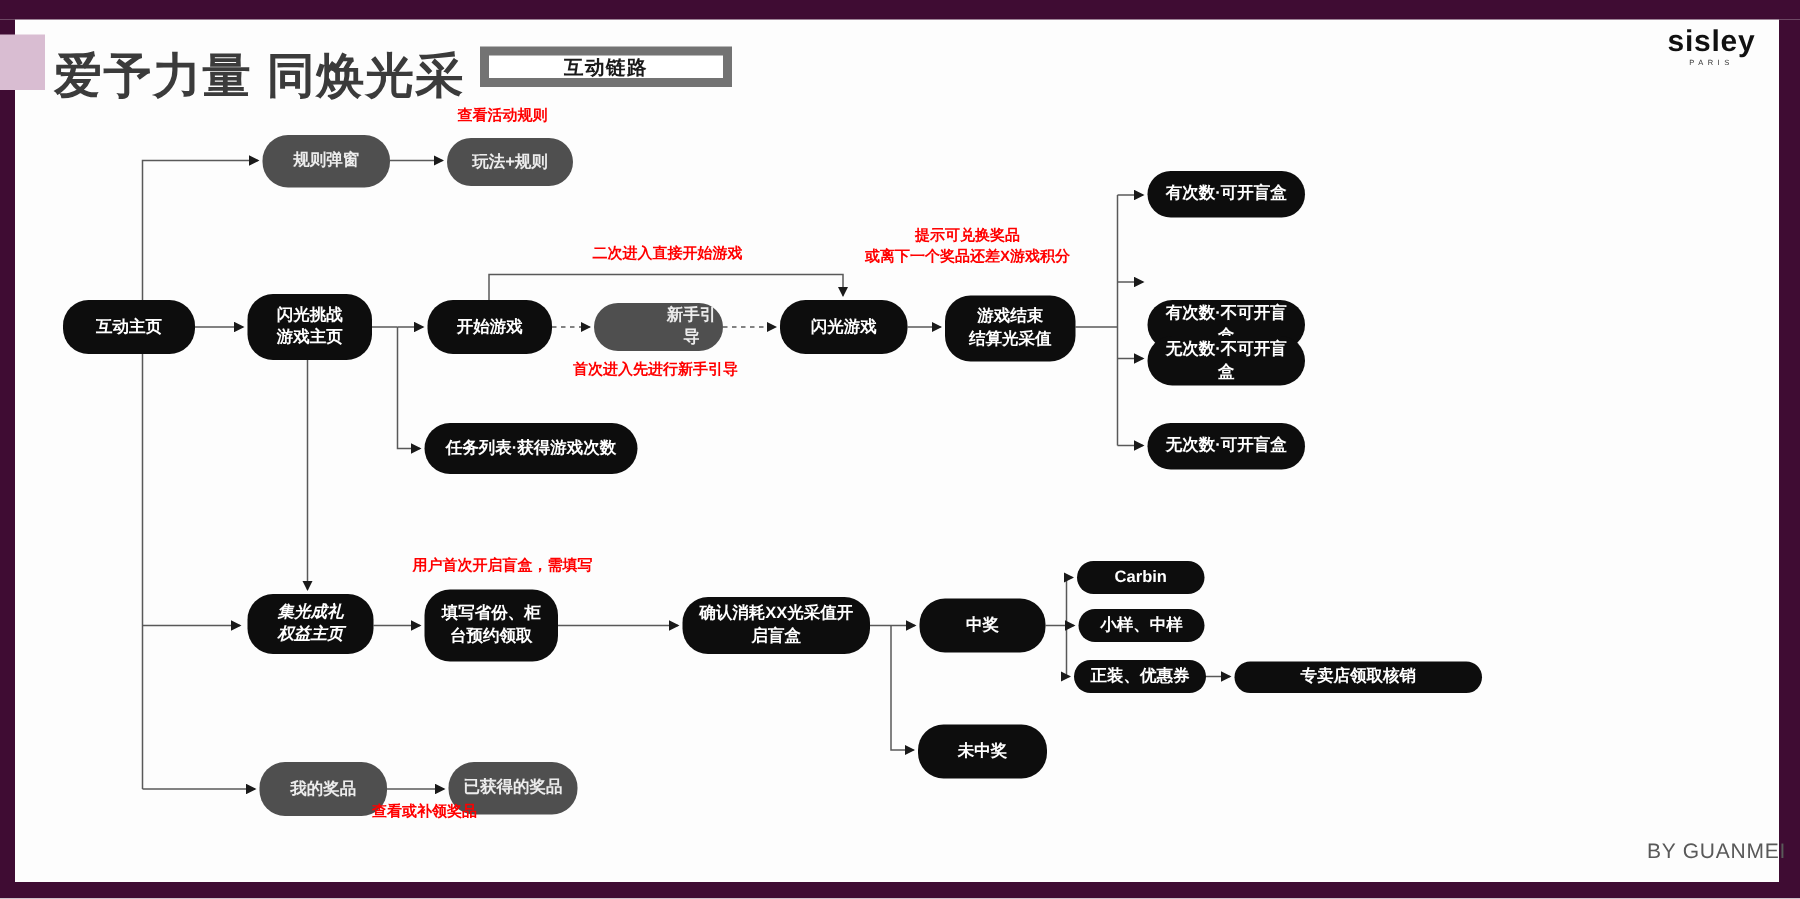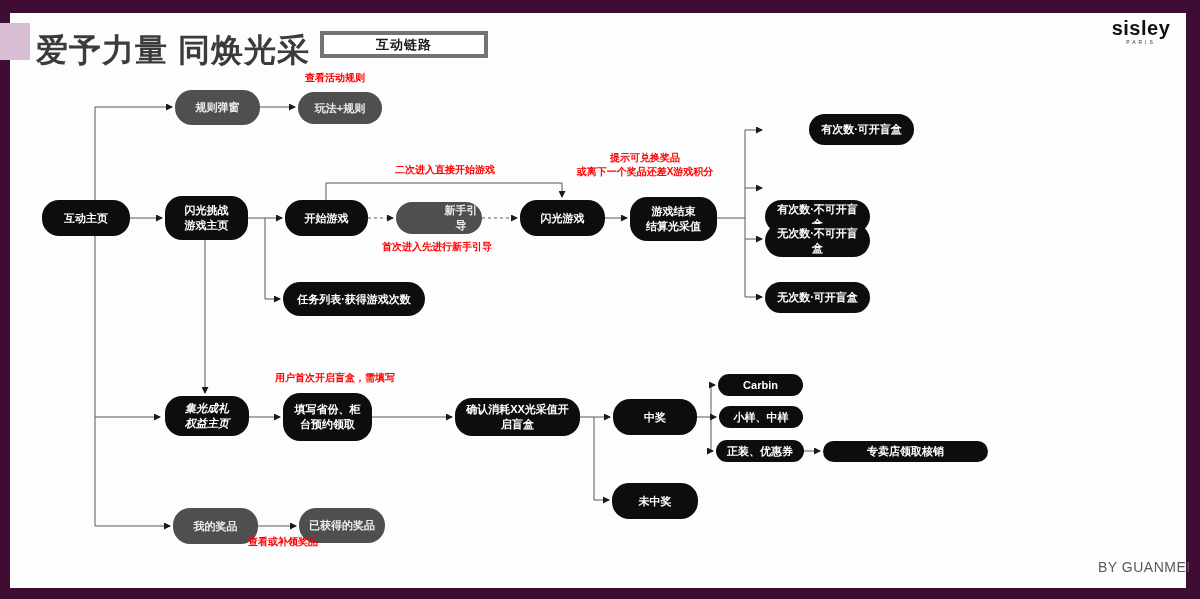--- a/index.html
+++ b/index.html
@@ -9,21 +9,21 @@
   
   .bar { position:absolute; background:var(--frame,#3F0C33); }
   .bar-top    { left:0; top:0; width:1200px; height:13px; }
   .bar-bottom { left:0; top:588px; width:1200px; height:11px; }
   .bar-left   { left:0; top:13px; width:10px; height:575px; }
   .bar-right  { left:1186px; top:13px; width:14px; height:575px; }
   .pink-square{ position:absolute; left:0; top:23px; width:30px; height:37px; background:var(--pink,#D9BDD2); }
 
   
   .title { position:absolute; left:36px; top:29px; font-size:32px; font-weight:600; color:#3b3b3b; letter-spacing:1px; white-space:nowrap; }
-  .tag-box { position:absolute; left:320px; top:31px; width:168px; height:27px; border:4px solid #737373; background:#fff;
+  .tag-box { position:absolute; left:320px; top:31px; width:168px; height:27px; border:6px solid #737373; background:#fff;
              display:flex; align-items:center; justify-content:center; font-size:13px; font-weight:700; color:#1a1a1a; letter-spacing:1px; }
   .brand { position:absolute; left:1103px; top:18px; width:76px; text-align:center; color:#111; }
   .brand-name { font-size:20px; font-weight:700; letter-spacing:.5px; line-height:1; }
   .brand-sub  { font-size:5px; letter-spacing:3px; margin-top:1px; color:#333; }
   .byline { position:absolute; left:1098px; top:559px; font-size:14px; color:#595959; letter-spacing:.5px; }
 
   
   .node { position:absolute; display:flex; align-items:center; justify-content:center; text-align:center;
           font-size:11px; font-weight:700; line-height:1.35; white-space:pre-line;border-radius:17px; }
   .n-black { background:var(--nodeblack,#0D0D0D); color:#fff; }
@@ -97,21 +97,21 @@
   <div class="node n-black" style="left:42px;top:200px;width:88px;height:36px;">互动主页</div>
   <div class="node n-gray" style="left:175px;top:90px;width:85px;height:35px;">规则弹窗</div>
   <div class="node n-gray" style="left:298px;top:92px;width:84px;height:32px;">玩法+规则</div>
   <div class="node n-black" style="left:165px;top:196px;width:83px;height:44px;">闪光挑战
 游戏主页</div>
   <div class="node n-black" style="left:285px;top:200px;width:83px;height:36px;">开始游戏</div>
   <div class="node n-gray" style="left:396px;top:202px;width:86px;height:32px;padding-left:44px;">新手引导</div>
   <div class="node n-black" style="left:520px;top:200px;width:85px;height:36px;">闪光游戏</div>
   <div class="node n-black" style="left:630px;top:197px;width:87px;height:44px;">游戏结束
 结算光采值</div>
-  <div class="node n-black" style="left:765px;top:114px;width:105px;height:31px;margin-left:44px;">有次数·可开盲盒</div>
+  <div class="node n-black" style="left:765px;top:114px;width:105px;height:31px;">有次数·可开盲盒</div>
   <div class="node n-black" style="left:765px;top:172px;width:105px;height:33px;margin-top:28px;">有次数·不可开盲
 盒</div>
   <div class="node n-black" style="left:765px;top:224px;width:105px;height:33px;">无次数·不可开盲
 盒</div>
   <div class="node n-black" style="left:765px;top:282px;width:105px;height:31px;">无次数·可开盲盒</div>
   <div class="node n-black" style="left:283px;top:282px;width:142px;height:34px;">任务列表·获得游戏次数</div>
   <div class="node n-black" style="left:165px;top:396px;width:84px;height:40px;font-style:italic;">集光成礼
 权益主页</div>
   <div class="node n-black" style="left:283px;top:393px;width:89px;height:48px;">填写省份、柜
 台预约领取</div>

